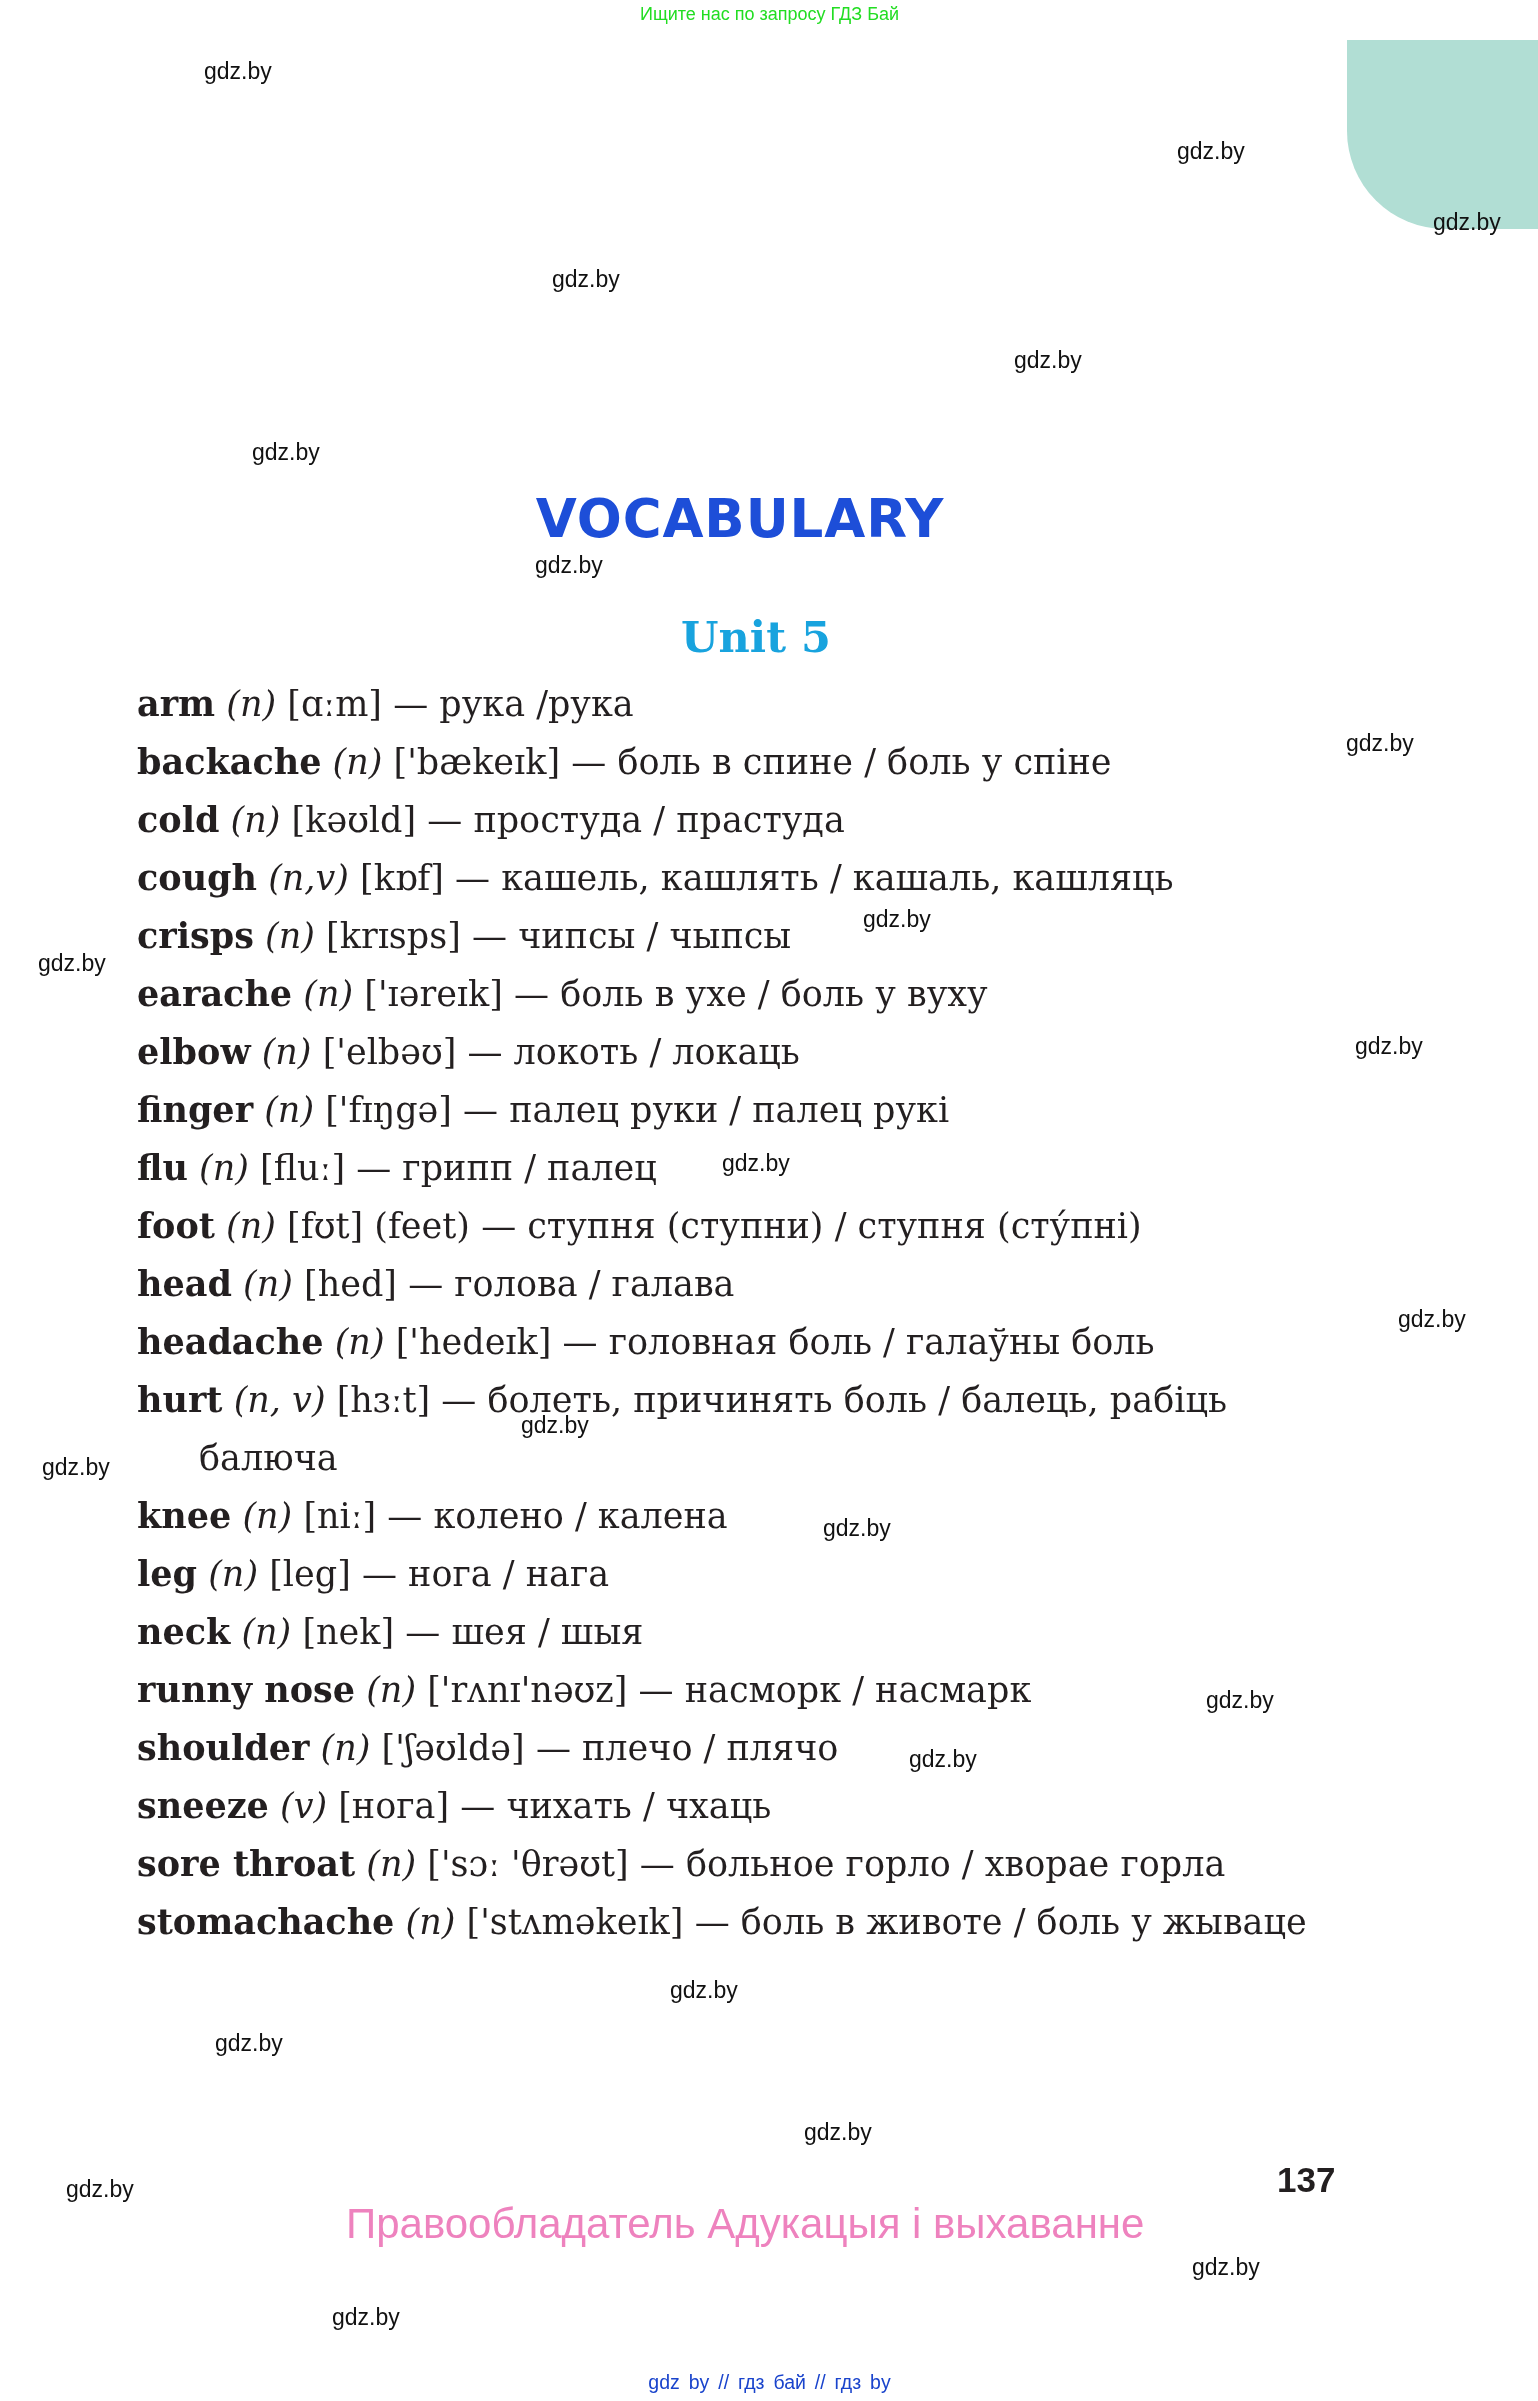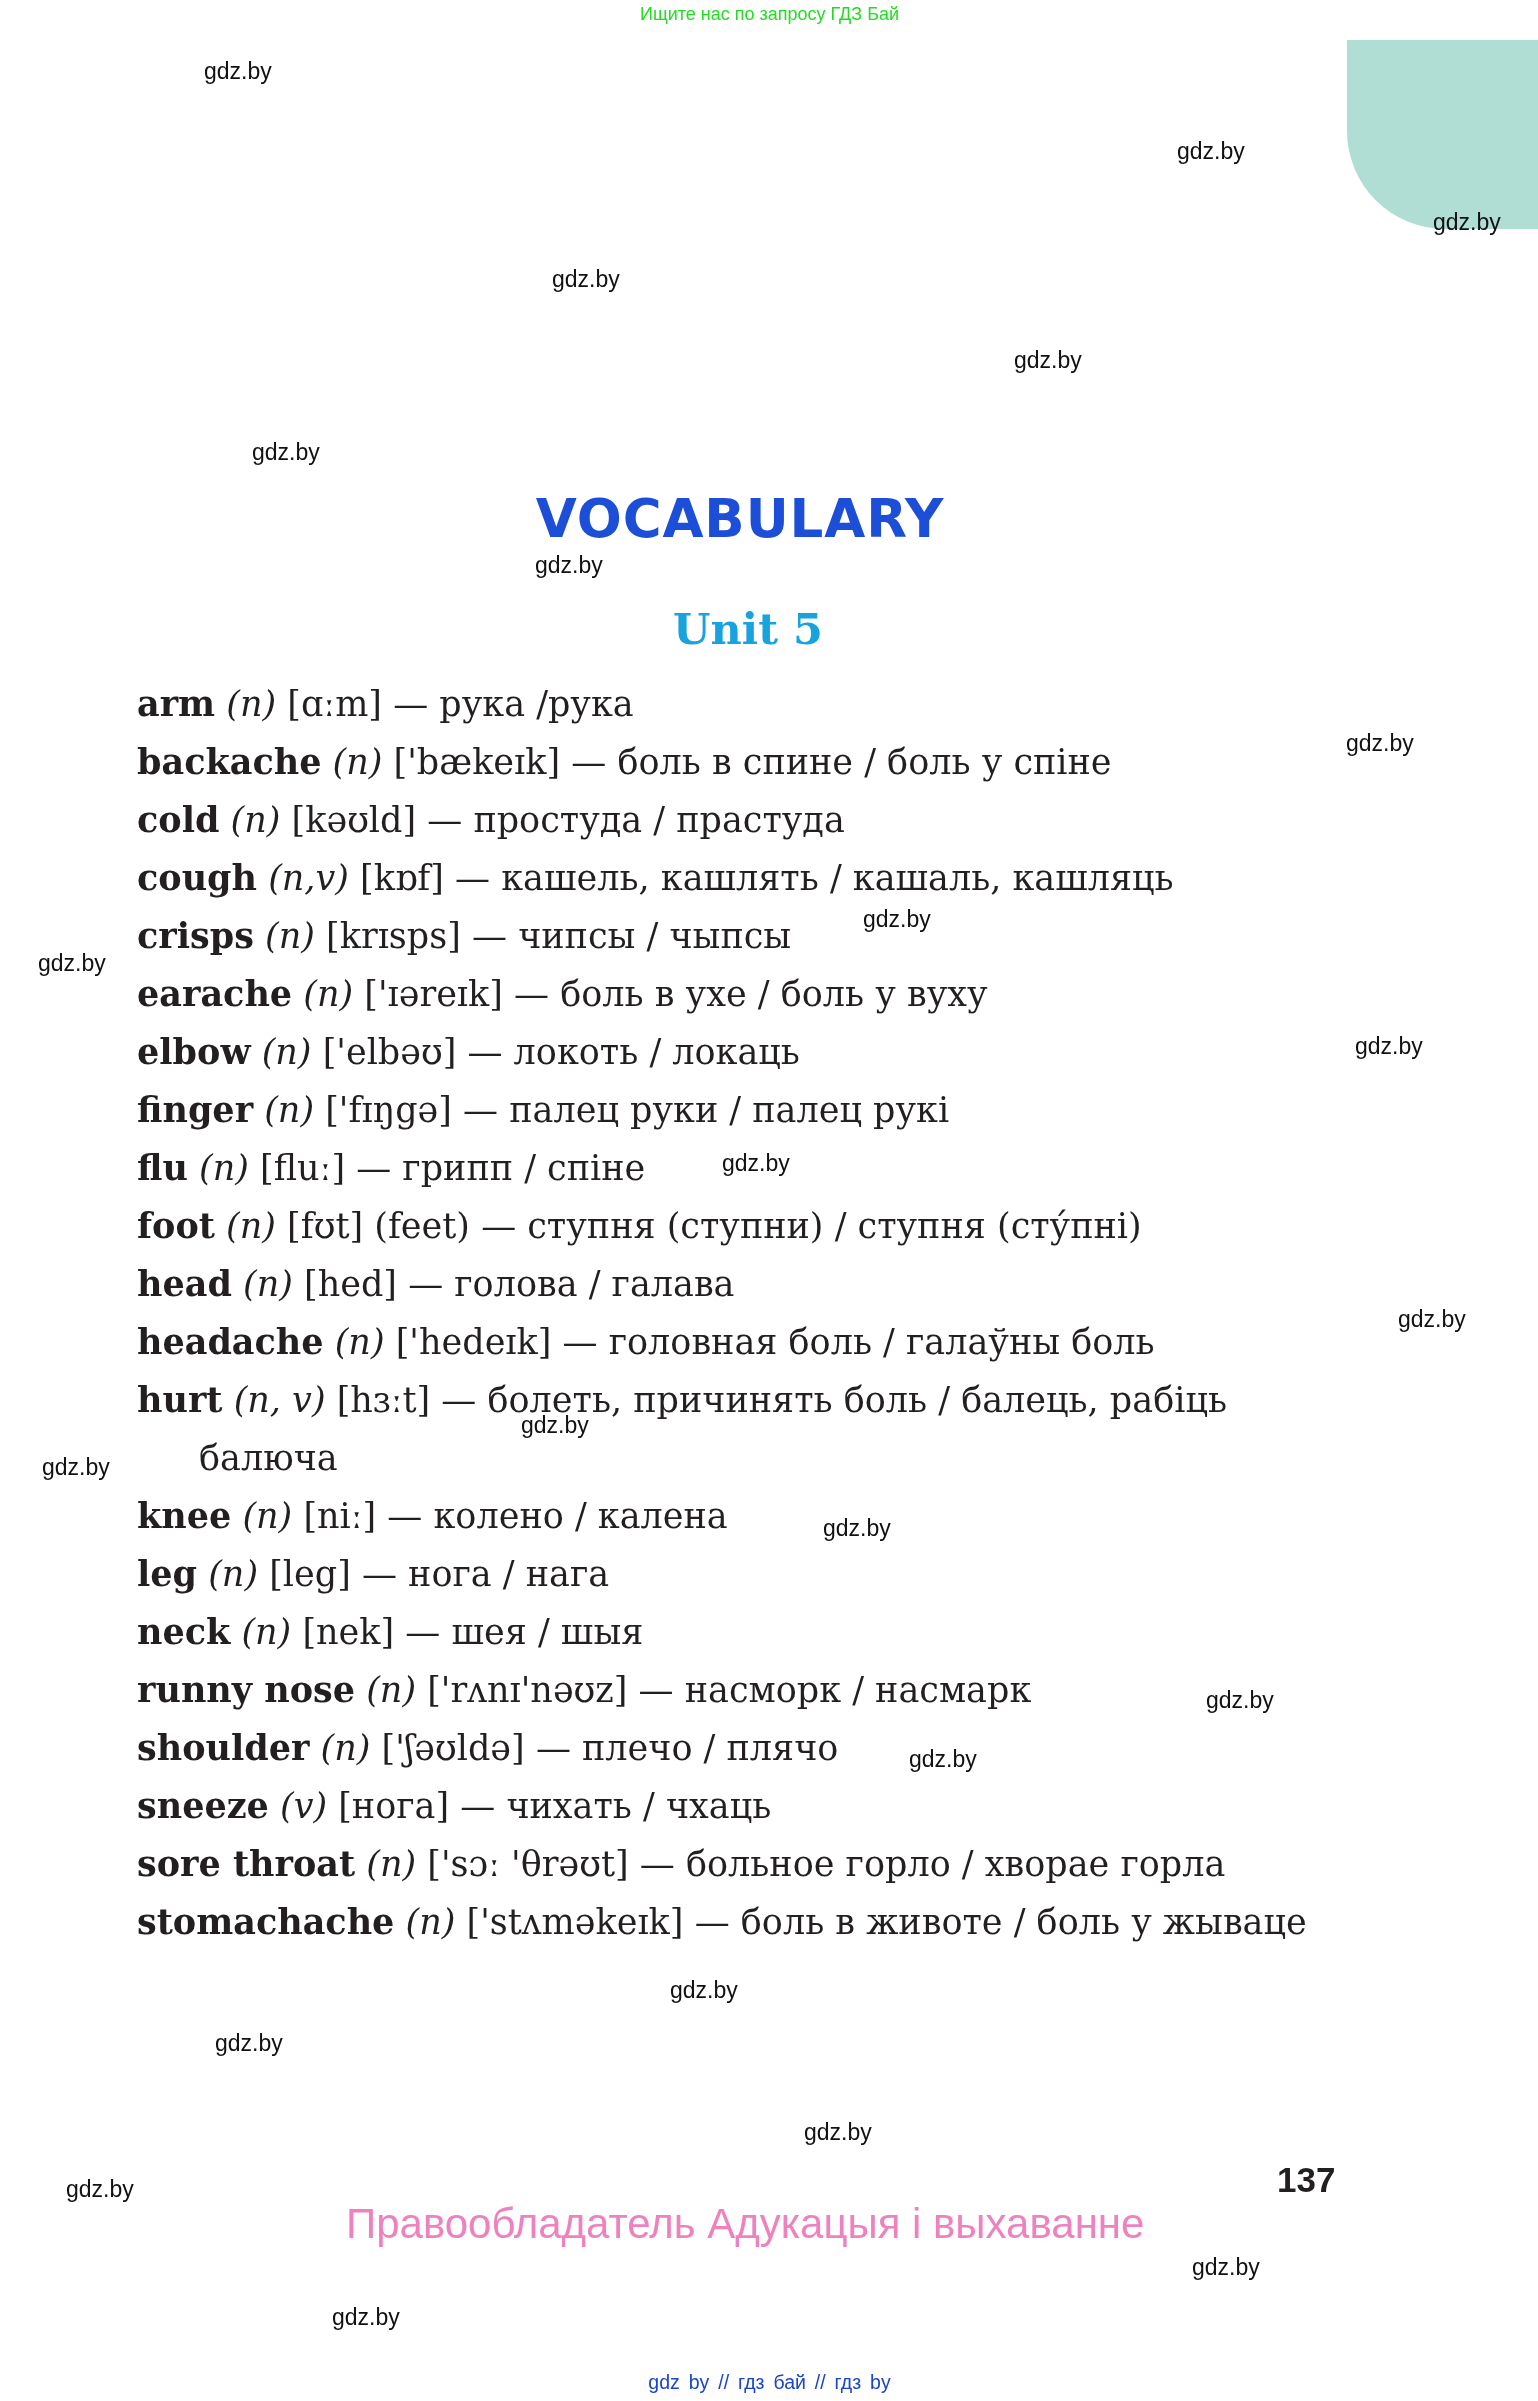--- a/index.html
+++ b/index.html
@@ -84,32 +84,32 @@
     <span class="wm" style="left: 909px; top: 1748px;">gdz.by</span>
     <span class="wm" style="left: 670px; top: 1979px;">gdz.by</span>
     <span class="wm" style="left: 215px; top: 2032px;">gdz.by</span>
     <span class="wm" style="left: 804px; top: 2121px;">gdz.by</span>
     <span class="wm" style="left: 66px; top: 2178px;">gdz.by</span>
     <span class="wm" style="left: 1192px; top: 2256px;">gdz.by</span>
     <span class="wm" style="left: 332px; top: 2306px;">gdz.by</span>
   </div>
 
 <h1 class="title" style="margin:0;">VOCABULARY</h1>
-<h2 class="unit" style="margin:8px;">Unit 5</h2>
+<h2 class="unit" style="margin:16px;">Unit 5</h2>
 
 <div class="entries" id="entries">
     <div class="entry"><span class="word">arm</span> <span class="pos">(n)</span> <span class="trans">[ɑːm]</span> <span class="tr">— рука /рука</span></div>
     <div class="entry"><span class="word">backache</span> <span class="pos">(n)</span> <span class="trans">['bækeɪk]</span> <span class="tr">— боль в спине / боль у спіне</span></div>
     <div class="entry"><span class="word">cold</span> <span class="pos">(n)</span> <span class="trans">[kəʊld]</span> <span class="tr">— простуда / прастуда</span></div>
     <div class="entry"><span class="word">cough</span> <span class="pos">(n,v)</span> <span class="trans">[kɒf]</span> <span class="tr">— кашель, кашлять / кашаль, кашляць</span></div>
     <div class="entry"><span class="word">crisps</span> <span class="pos">(n)</span> <span class="trans">[krɪsps]</span> <span class="tr">— чипсы / чыпсы</span></div>
     <div class="entry"><span class="word">earache</span> <span class="pos">(n)</span> <span class="trans">['ɪəreɪk]</span> <span class="tr">— боль в ухе / боль у вуху</span></div>
     <div class="entry"><span class="word">elbow</span> <span class="pos">(n)</span> <span class="trans">['elbəʊ]</span> <span class="tr">— локоть / локаць</span></div>
     <div class="entry"><span class="word">finger</span> <span class="pos">(n)</span> <span class="trans">['fɪŋgə]</span> <span class="tr">— палец руки / палец рукі</span></div>
-    <div class="entry"><span class="word">flu</span> <span class="pos">(n)</span> <span class="trans">[fluː]</span> <span class="tr">— грипп / спіне</span></div>
+    <div class="entry"><span class="word">flu</span> <span class="pos">(n)</span> <span class="trans">[fluː]</span> <span class="tr">— грипп / палец</span></div>
     <div class="entry"><span class="word">foot</span> <span class="pos">(n)</span> <span class="trans">[fʊt] (feet)</span> <span class="tr">— ступня (ступни) / ступня (сту́пні)</span></div>
     <div class="entry"><span class="word">head</span> <span class="pos">(n)</span> <span class="trans">[hed]</span> <span class="tr">— голова / галава</span></div>
     <div class="entry"><span class="word">headache</span> <span class="pos">(n)</span> <span class="trans">['hedeɪk]</span> <span class="tr">— головная боль / галаўны боль</span></div>
     <div class="entry"><span class="word">hurt</span> <span class="pos">(n, v)</span> <span class="trans">[hɜːt]</span> <span class="tr">— болеть, причинять боль / балець, рабіць</span><span class="cont">балюча</span></div>
     <div class="entry"><span class="word">knee</span> <span class="pos">(n)</span> <span class="trans">[niː]</span> <span class="tr">— колено / калена</span></div>
     <div class="entry"><span class="word">leg</span> <span class="pos">(n)</span> <span class="trans">[leg]</span> <span class="tr">— нога / нага</span></div>
     <div class="entry"><span class="word">neck</span> <span class="pos">(n)</span> <span class="trans">[nek]</span> <span class="tr">— шея / шыя</span></div>
     <div class="entry"><span class="word">runny nose</span> <span class="pos">(n)</span> <span class="trans">['rʌnɪ'nəʊz]</span> <span class="tr">— насморк / насмарк</span></div>
     <div class="entry"><span class="word">shoulder</span> <span class="pos">(n)</span> <span class="trans">['ʃəʊldə]</span> <span class="tr">— плечо / плячо</span></div>
     <div class="entry"><span class="word">sneeze</span> <span class="pos">(v)</span> <span class="trans">[нога]</span> <span class="tr">— чихать / чхаць</span></div>

